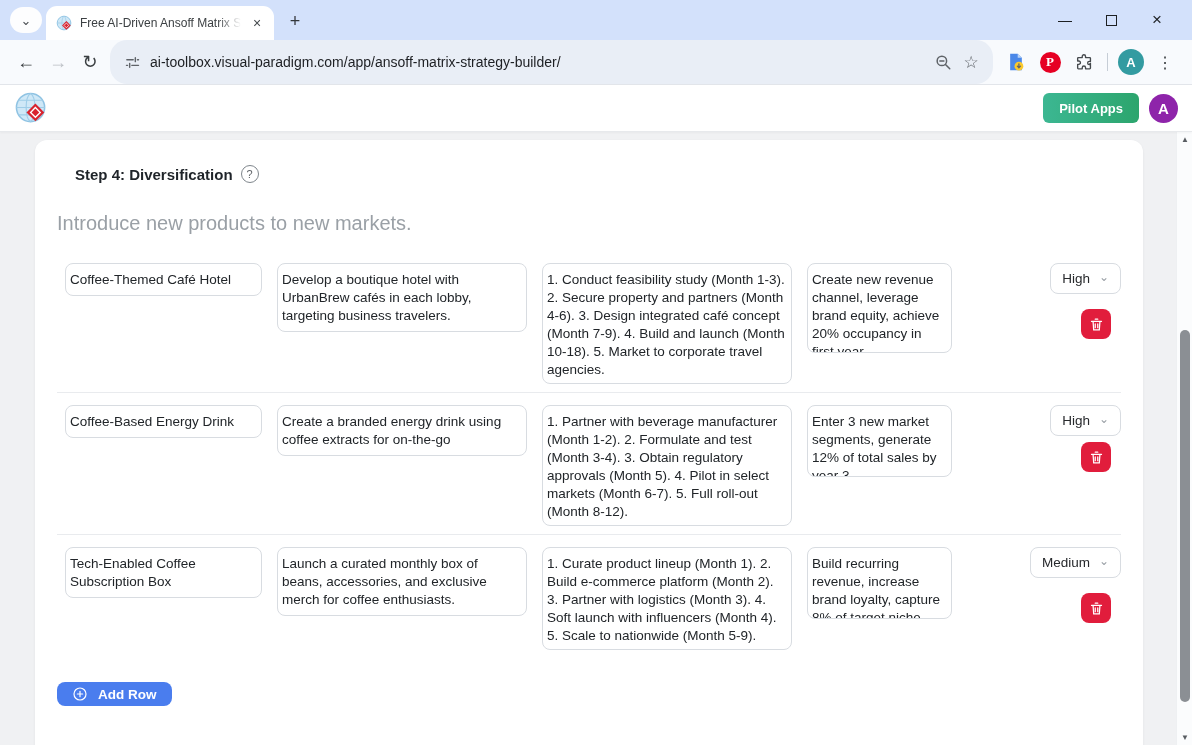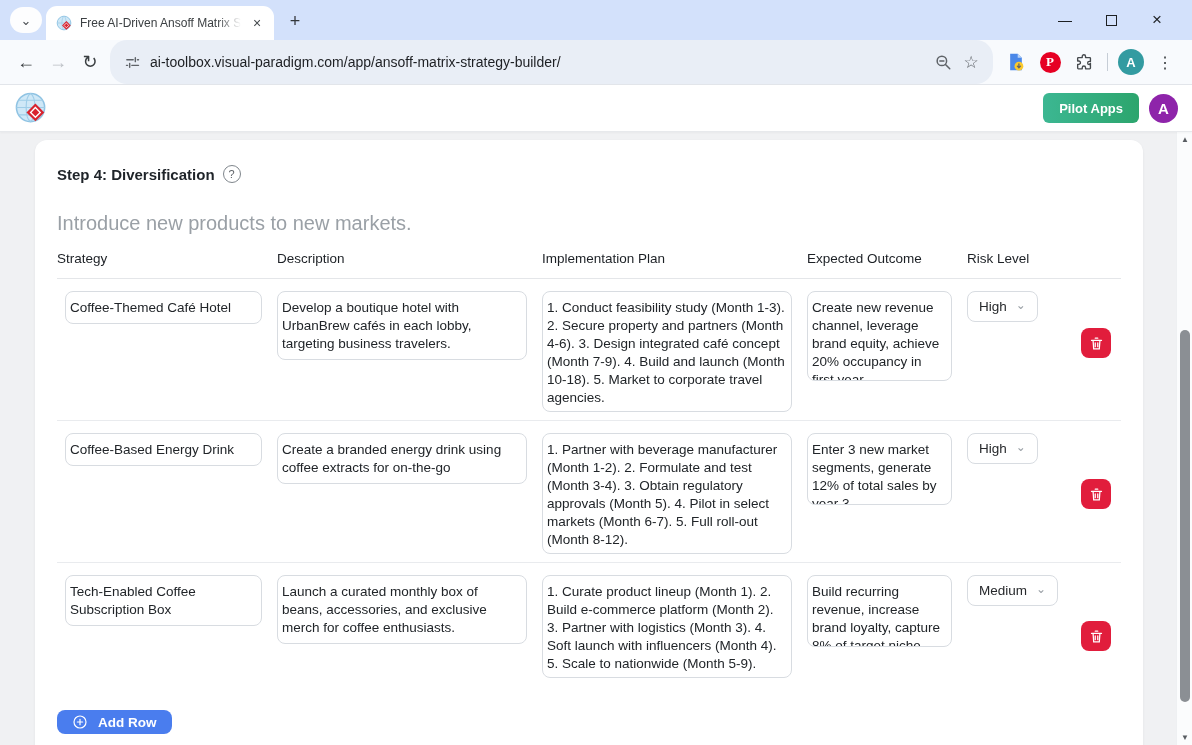--- a/index.html
+++ b/index.html
@@ -53,38 +53,38 @@
   .more-apps-btn { height:30px; padding:0 16px; border:none; border-radius:6px; cursor:pointer;
     background:linear-gradient(90deg,#3cb792,#2ca56d); color:#fff; font-size:13px; font-weight:bold;
     font-family:inherit; margin-right:10px; }
   .user-avatar { width:29px; height:29px; border-radius:50%; background:#8e24aa; color:#fff;
     font-size:15px; font-weight:bold; display:flex; align-items:center; justify-content:center; cursor:pointer; }
 
   
   .page { position:absolute; top:132px; left:0; right:16px; bottom:0; background:#f0f1f3; overflow:hidden; }
   .card { margin:8px 33px 0 35px; background:#fff; border-radius:12px 12px 0 0;
     box-shadow:0 1px 3px rgba(0,0,0,.06); min-height:620px; padding:25px 22px 20px 22px; }
-  .step-title-row { display:flex; align-items:center; gap:8px; margin-bottom:29px; }
+  .step-title-row { display:flex; align-items:center; gap:8px; margin-bottom:29px;margin-left:18px; }
   .step-title { font-size:15px; font-weight:bold; color:#1f2429; }
   .help-icon { width:18px; height:18px; border:1.5px solid #7f868c; border-radius:50%; color:#5f6368;
     font-size:11px; display:flex; align-items:center; justify-content:center; cursor:pointer; }
   .step-subtitle { font-size:20px; color:#9aa0a6; margin-bottom:16px; }
 
   .grid-row { display:grid; grid-template-columns:205px 250px 250px 145px 1fr; column-gap:15px; }
   .thead { padding-bottom:12px; border-bottom:1px solid #e4e6e9; }
   .th { font-size:13.5px; color:#1c2025; font-weight:500; }
   .trow { padding:12px 0 8px 0; border-bottom:1px solid #e9ebee; }
   .trow.last { border-bottom:none; }
 
   textarea.cell { width:100%; border:1px solid #d8dce1; border-radius:8px; background:#fff;
     font-family:inherit; font-size:13.5px; line-height:18px; color:#212529; padding:7px 4px;
     resize:none; overflow:hidden; display:block; }
   .strategy-cell { width:197px !important; margin-left:8px; }
 
-  .risk-col { position:relative; }
+  .risk-col { position:relative;text-align:right; }
   .risk-select { display:inline-flex; align-items:center; gap:9px; height:31px; padding:0 11px;
     border:1px solid #d8dce1; border-radius:8px; background:#fff; cursor:pointer; }
   .risk-value { font-size:13.5px; color:#27292c; }
   .risk-chevron { font-size:12px; color:#9aa0a6; line-height:0; margin-top:-4px; }
   .delete-btn { position:absolute; right:10px; top:46px; width:30px; height:30px; border:none;
     border-radius:8px; background:#e11d3c; display:flex; align-items:center; justify-content:center; cursor:pointer; }
   .trow:nth-child(4) .delete-btn { top:37px; }
 
   .add-row-btn { margin-top:24px; height:24px; padding:0 15px; border:none; border-radius:8px;
     background:#4a7dee; color:#fff; display:inline-flex; align-items:center; gap:10px;
@@ -203,27 +203,20 @@
 
 <div class="page">
   <div class="card">
 
     <div class="step-title-row">
       <span class="step-title">Step 4: Diversification</span>
       <span class="help-icon">?</span>
     </div>
     <div class="step-subtitle">Introduce new products to new markets.</div>
 
-    <div class="grid-row thead">
-      <div class="th">Strategy</div>
-      <div class="th">Description</div>
-      <div class="th">Implementation Plan</div>
-      <div class="th">Expected Outcome</div>
-      <div class="th">Risk Level</div>
-    </div>
 
     
     <div class="grid-row trow">
       <div>
           <textarea class="cell strategy-cell" style="height: 33px;">Coffee-Themed Café Hotel</textarea>
         </div>
       <div>
           <textarea class="cell" style="height: 69px;">Develop a boutique hotel with UrbanBrew cafés in each lobby, targeting business travelers.</textarea>
         </div>
       <div>

